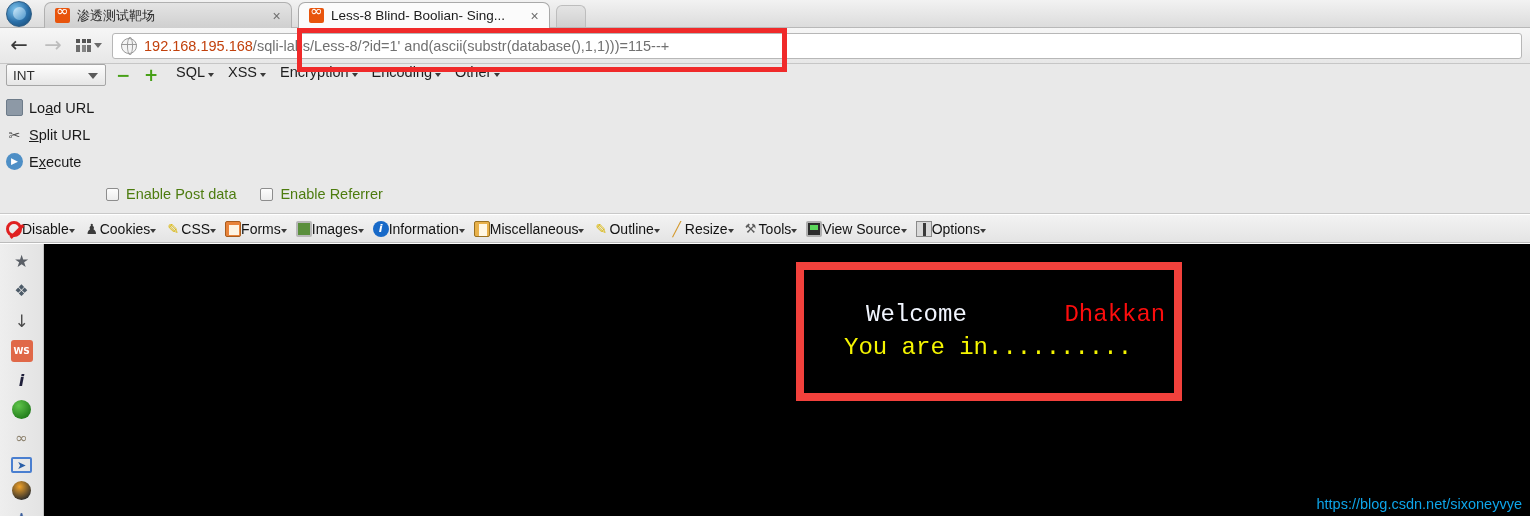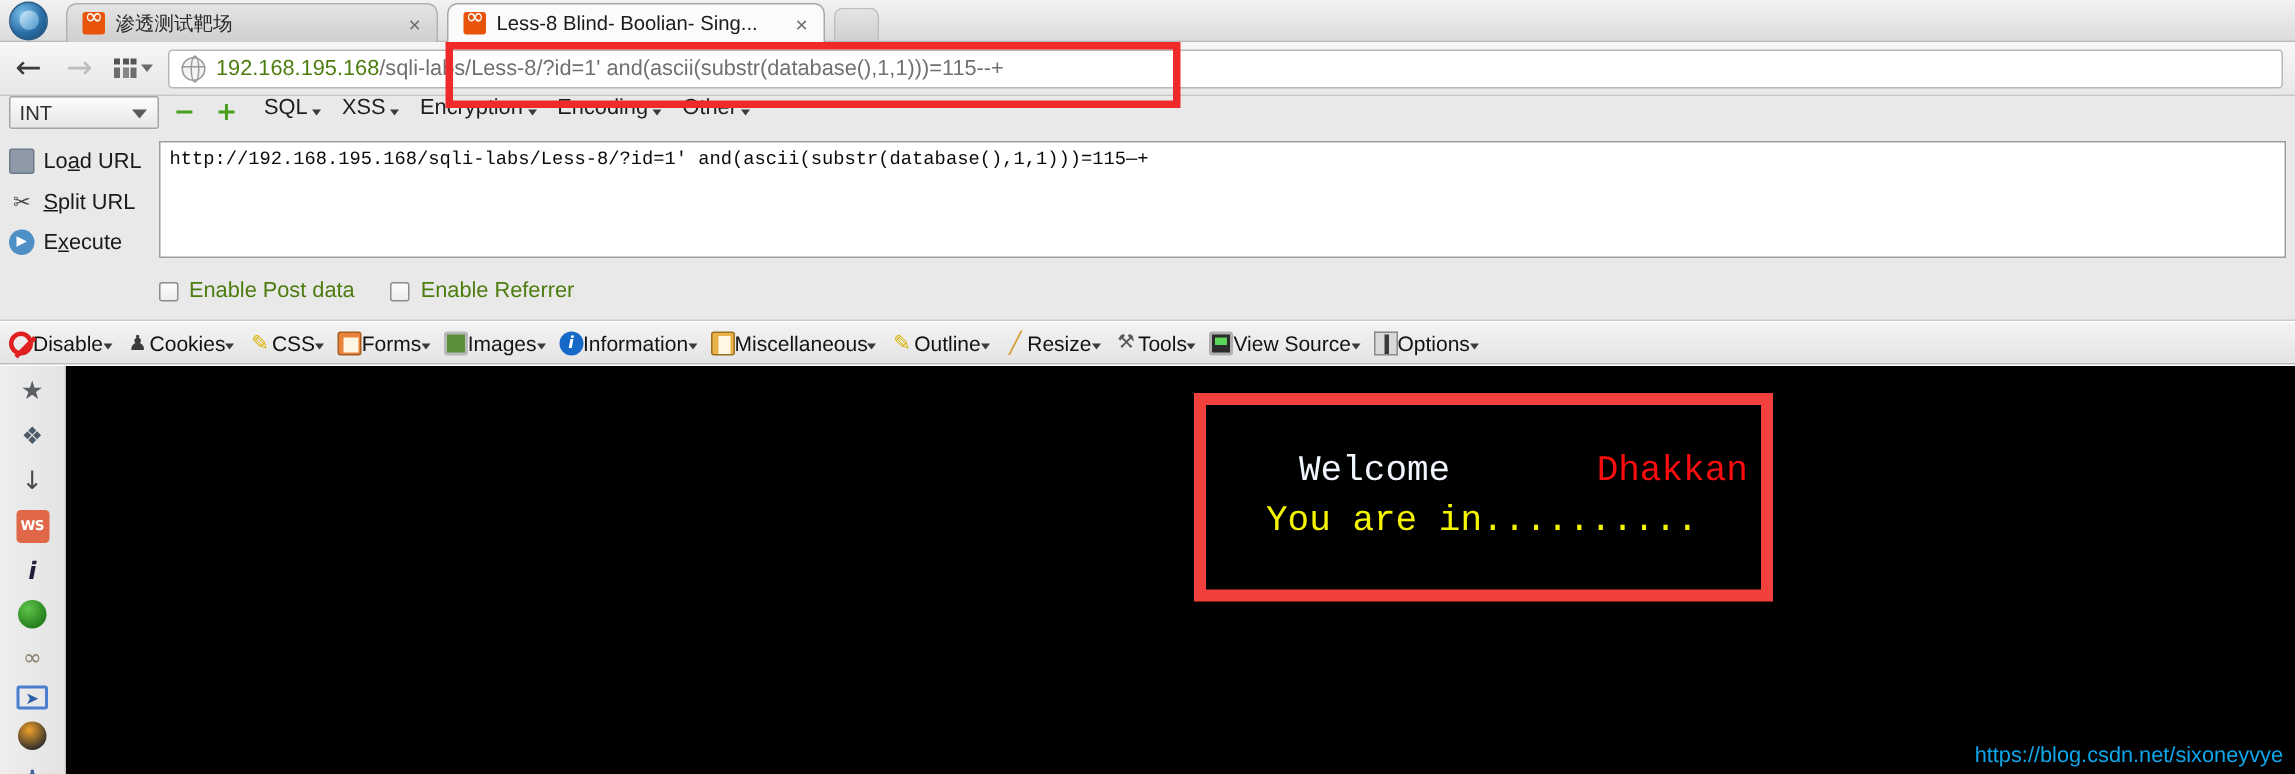--- a/index.html
+++ b/index.html
@@ -122,21 +122,21 @@
   .globe-icon::before {
     content: ""; position: absolute; left: 5.2px; top: -1.5px;
     width: 3.4px; height: 16px; border: 1px solid #9a9a9a;
     border-radius: 50%; box-sizing: content-box;
   }
   .globe-icon::after {
     content: ""; position: absolute; left: -1.5px; top: 5.5px;
     width: 16px; height: 0; border-top: 1px solid #9a9a9a;
   }
   .url-text { font-size: 14.5px; color: #3d3d3d; white-space: nowrap; }
-  .url-text .host { color: #4d7c0f; }
+  .url-text .host { color: #c2410c; }
   .url-text .dim { color: #707070; }
 
   
   .red-box-url {
     position: absolute; left: 297px; top: 28px; width: 490px; height: 44px;
     border: 5px solid #f02a2a; z-index: 20; pointer-events: none;
   }
 
   
   .hackbar {
@@ -412,21 +412,20 @@
       <div class="hb-action">
         <span class="ico split">✂</span>
         <span><span></span><span class="underline">S</span><span>plit URL</span></span>
       </div>
       <div class="hb-action">
         <span class="ico exec">▶</span>
         <span><span>E</span><span class="underline">x</span><span>ecute</span></span>
       </div>
     </div>
 
-    <div class="hb-textarea">http://192.168.195.168/sqli-labs/Less-8/?id=1'  and(ascii(substr(database(),1,1)))=115—+</div>
 
     <div class="hb-checks">
       <label class="chk-wrap">
         <span class="chk"></span>
         <span>Enable Post data</span>
       </label>
       <label class="chk-wrap">
         <span class="chk"></span>
         <span>Enable Referrer</span>
       </label>

